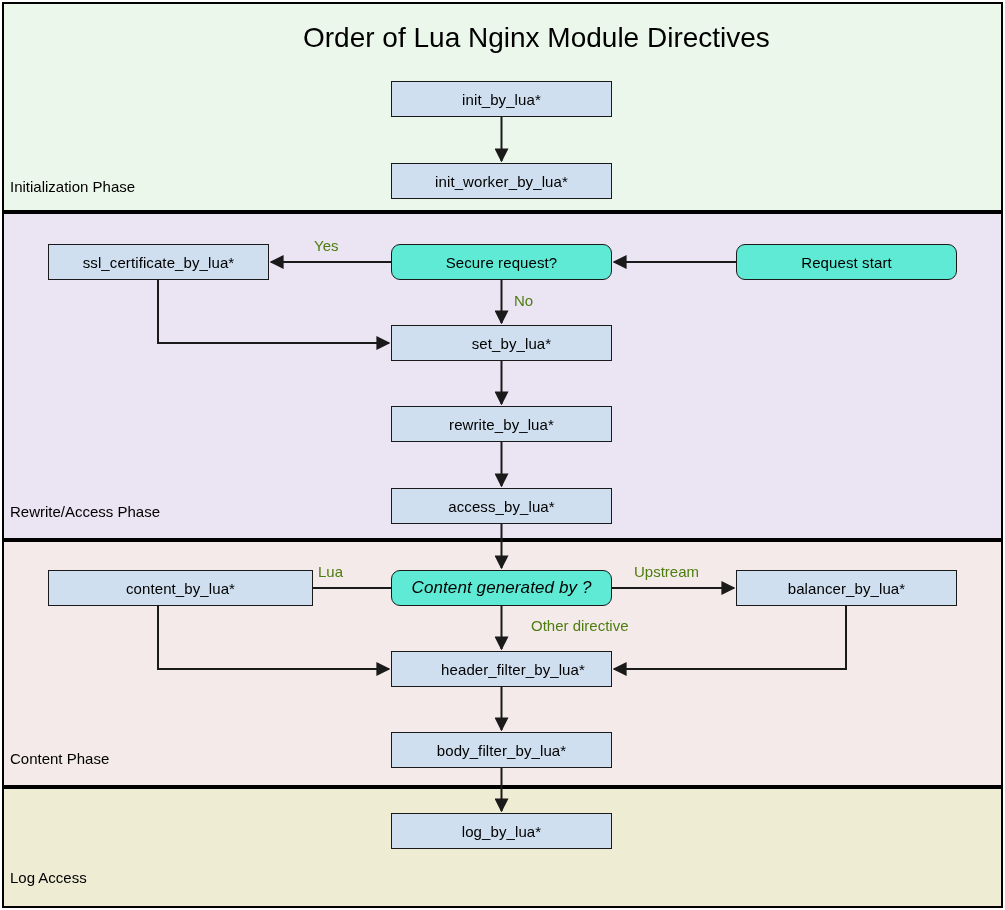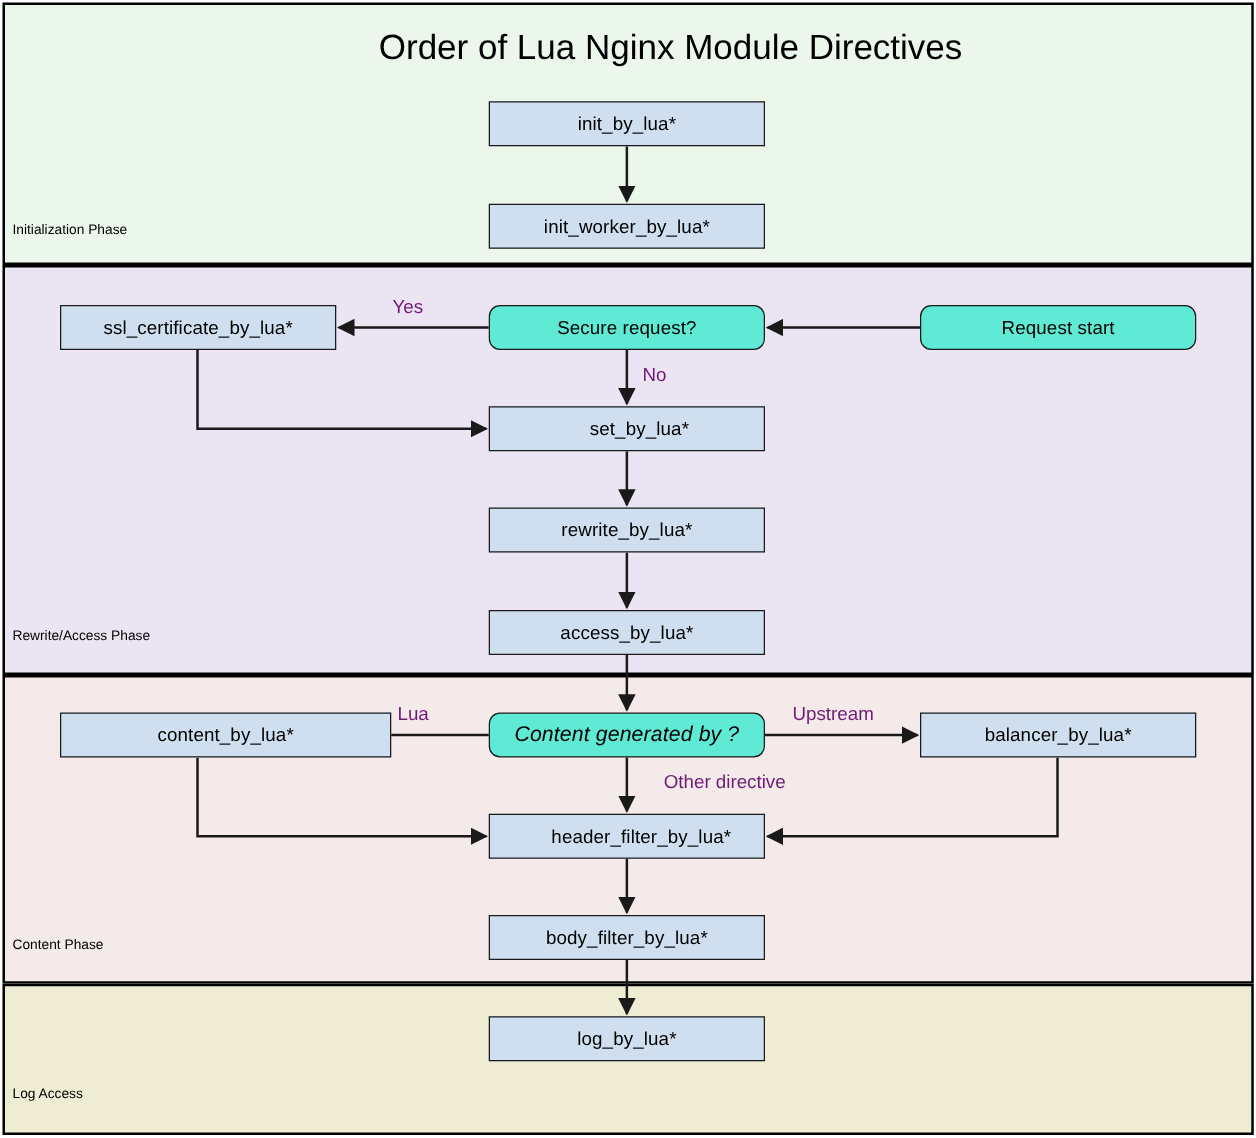--- a/index.html
+++ b/index.html
@@ -27,21 +27,21 @@
   }
   .band {
     position: absolute;
     left: 2px;
     box-sizing: border-box;
     border: 2px solid #000000;
     width: 1001px;
   }
   .band-label {
     position: absolute;
-    font-size: 11px;
+    font-size: 15px;
     color: #000000;
     white-space: nowrap;
   }
   .node {
     position: absolute;
     box-sizing: border-box;
     border: 1.6px solid #1a1a1a;
     display: flex;
     align-items: center;
     justify-content: center;
@@ -64,21 +64,21 @@
   }
   .title {
     position: absolute;
     font-size: 28px;
     color: #000000;
     white-space: nowrap;
   }
   .edge-label {
     position: absolute;
     font-size: 15px;
-    color: #701a75;
+    color: #4d7c0f;
     white-space: nowrap;
   }
 </style>
 </head>
 <body>
 
 <div id="canvas">
 
   <div id="bands-layer">
       <div class="band" style="top: 2px; height: 210px; background: rgb(236, 247, 236);"></div>

